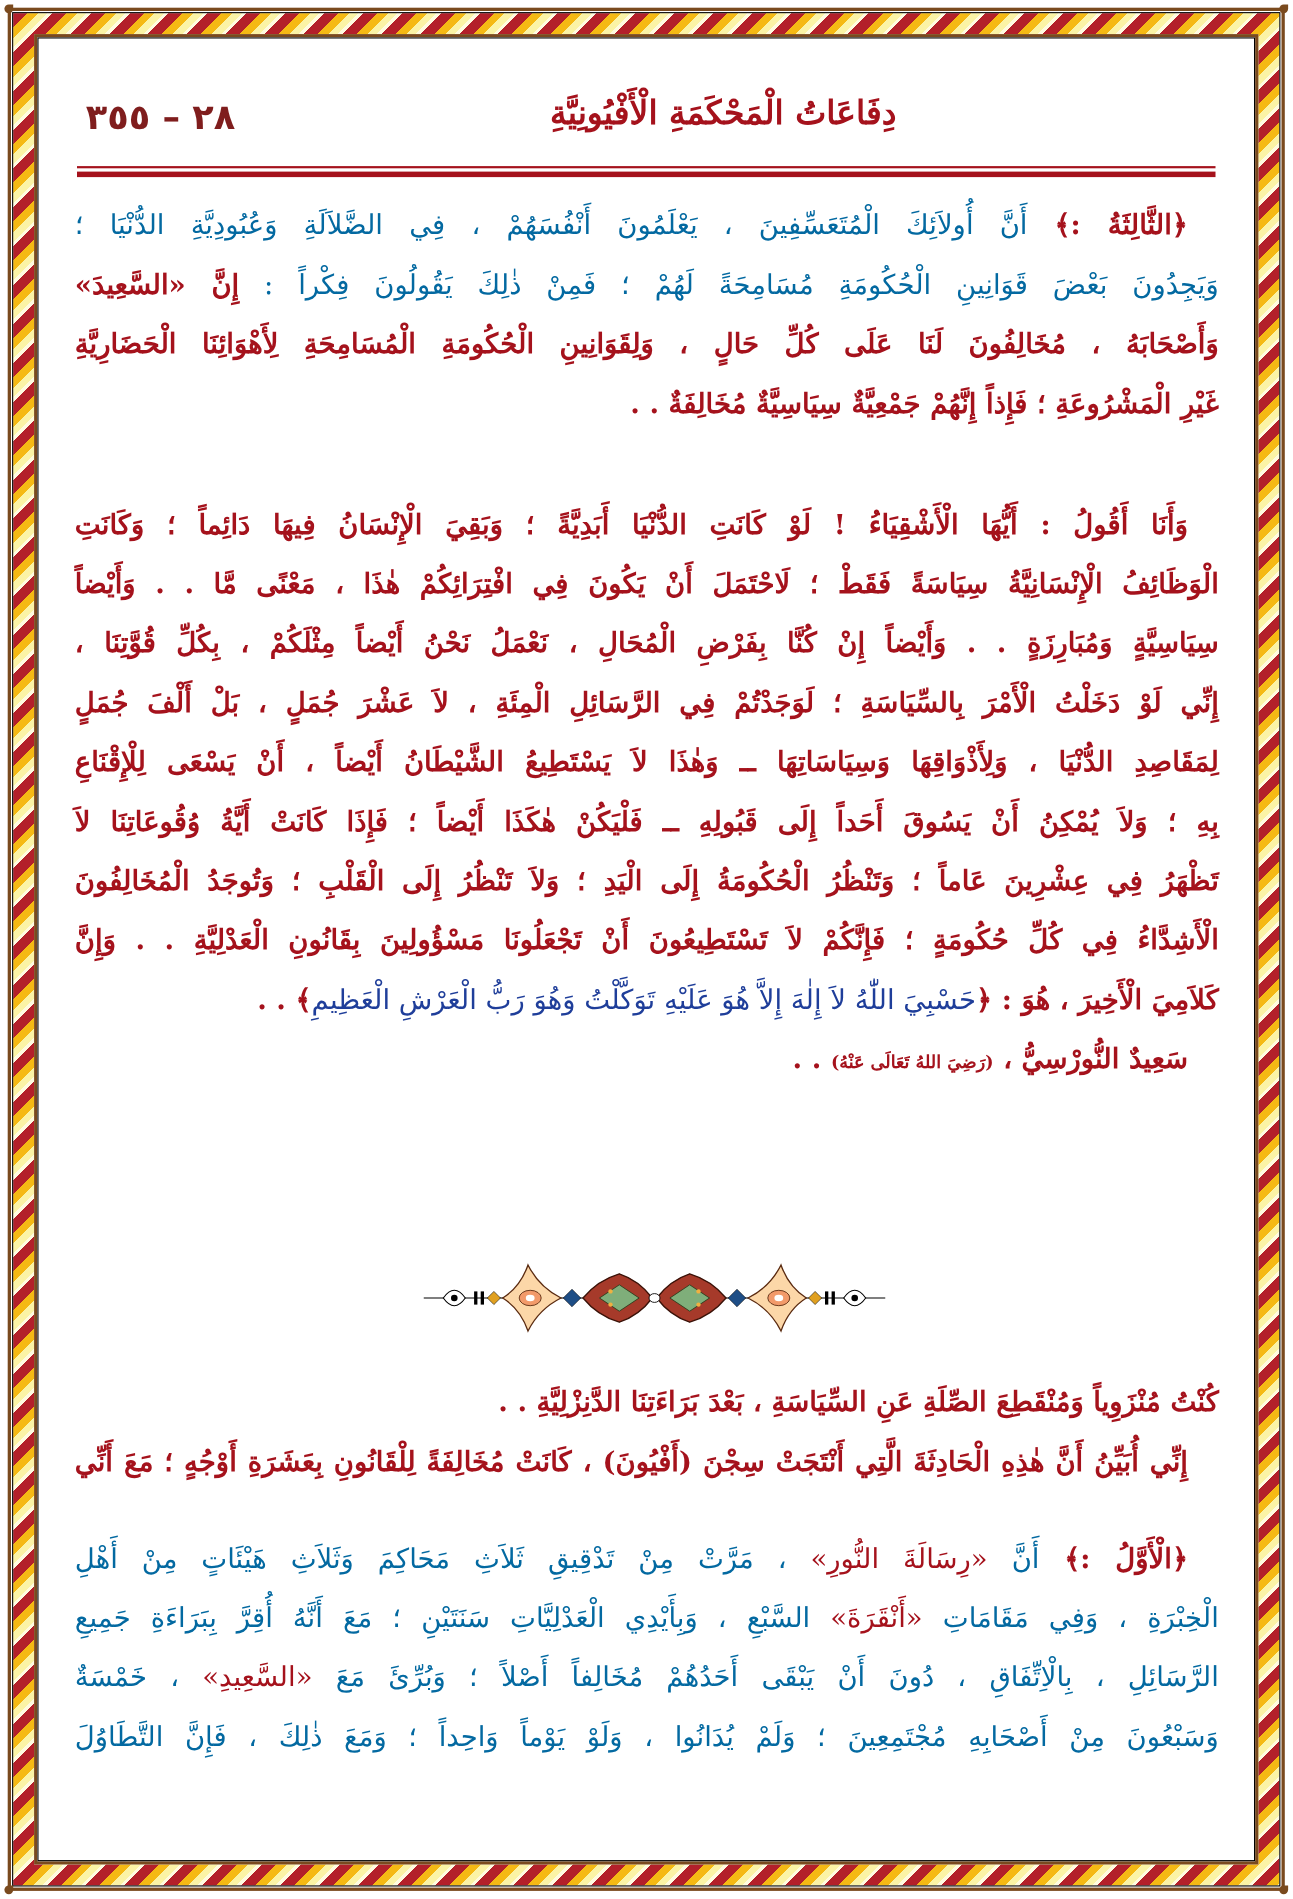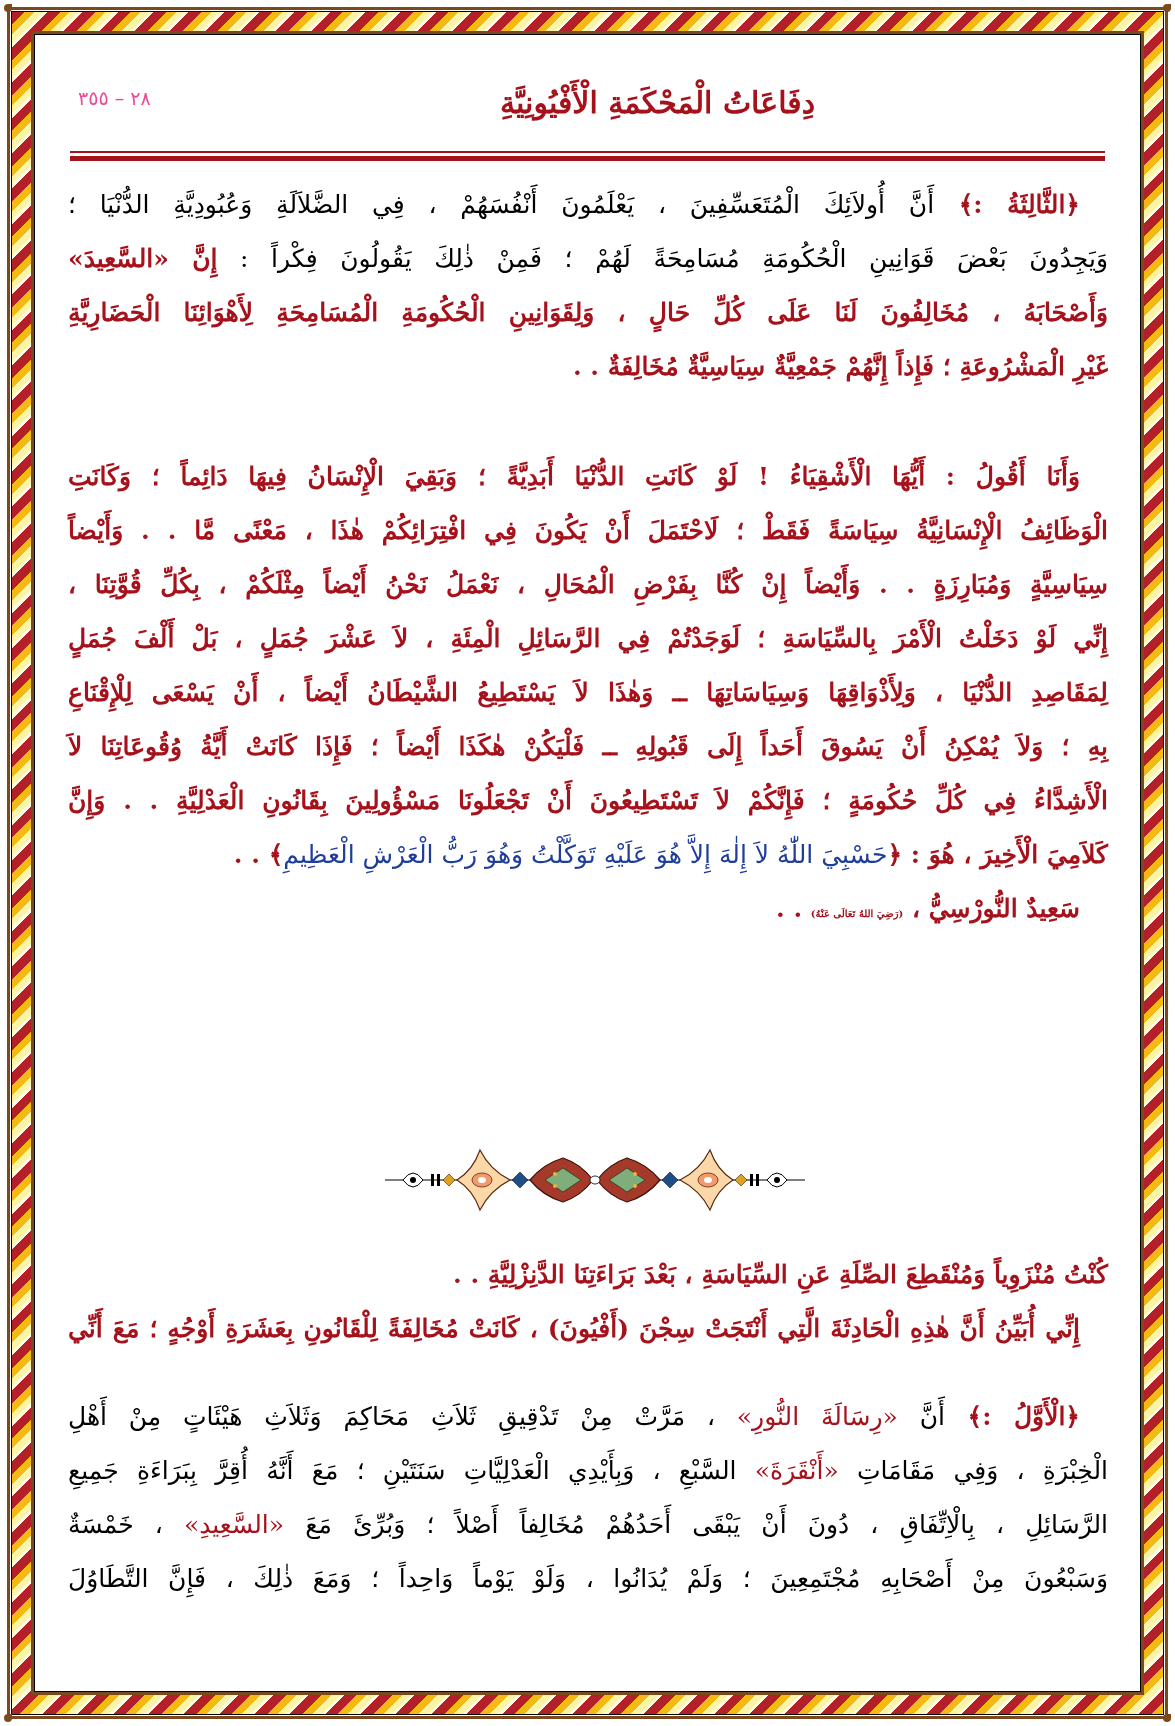--- a/index.html
+++ b/index.html
@@ -29,34 +29,34 @@
   }
 
   
   .header { position: absolute; left: 70px; top: 85px; width: 1035px; height: 50px; }
   .running-title {
     position: absolute; right: 290px; top: 0; direction: rtl;
     font-family: "DejaVu Serif", serif; font-weight: bold; font-size: 30px; color: #a5121c; white-space: nowrap;
   }
   .page-number {
     position: absolute; left: 8px; top: 2px; direction: rtl;
-    font-family: "DejaVu Sans", sans-serif; font-weight: normal; font-size: 19px; color: #ec4899; white-space: nowrap;
+    font-family: "DejaVu Sans", sans-serif; font-weight: bold; font-size: 32px; color: #7f1d1d; white-space: nowrap;
   }
   .rule-thin { position: absolute; left: 70px; top: 151px; width: 1035px; height: 2px; background: #a5121c; }
   .rule-thick { position: absolute; left: 70px; top: 156px; width: 1035px; height: 5px; background: #a5121c; }
 
   
   .text-block {
     position: absolute; left: 68px; width: 1040px; direction: rtl;
     font-family: "DejaVu Serif", serif; font-size: 25px; line-height: 54px; text-align: justify; text-align-last: right;
   }
   .line { display: block; white-space: nowrap; text-align: justify; text-align-last: justify; }
   .line.last { text-align-last: right; }
   .line.indent { padding-right: 28px; }
-  .black { color: #000000; }
+  .black { color: #0369a1; }
   .red { color: #a5121c; font-weight: bold; }
   .red-light { color: #a5121c; }
   .blue { color: #1f3e9a; font-weight: normal; }
 
   
   .ornament { position: absolute; left: 385px; top: 1140px; width: 420px; height: 80px; }
 </style>
 </head>
 <body>
 
@@ -91,26 +91,27 @@
   </span>
 </div>
 
 <div class="text-block" style="top:450px;">
   <span class="line indent red">وَأَنَا أَقُولُ : أَيُّهَا الْأَشْقِيَاءُ ! لَوْ كَانَتِ الدُّنْيَا أَبَدِيَّةً ؛ وَبَقِيَ الْإِنْسَانُ فِيهَا دَائِماً ؛ وَكَانَتِ</span>
   <span class="line red">الْوَظَائِفُ الْإِنْسَانِيَّةُ سِيَاسَةً فَقَطْ ؛ لَاحْتَمَلَ أَنْ يَكُونَ فِي افْتِرَائِكُمْ هٰذَا ، مَعْنًى مَّا . . وَأَيْضاً</span>
   <span class="line red">سِيَاسِيَّةٍ وَمُبَارِزَةٍ . . وَأَيْضاً إِنْ كُنَّا بِفَرْضِ الْمُحَالِ ، نَعْمَلُ نَحْنُ أَيْضاً مِثْلَكُمْ ، بِكُلِّ قُوَّتِنَا ،</span>
   <span class="line red">إِنِّي لَوْ دَخَلْتُ الْأَمْرَ بِالسِّيَاسَةِ ؛ لَوَجَدْتُمْ فِي الرَّسَائِلِ الْمِئَةِ ، لاَ عَشْرَ جُمَلٍ ، بَلْ أَلْفَ جُمَلٍ</span>
   <span class="line red">لِمَقَاصِدِ الدُّنْيَا ، وَلِأَذْوَاقِهَا وَسِيَاسَاتِهَا ــ وَهٰذَا لاَ يَسْتَطِيعُ الشَّيْطَانُ أَيْضاً ، أَنْ يَسْعَى لِلْإِقْنَاعِ</span>
   <span class="line red">بِهِ ؛ وَلاَ يُمْكِنُ أَنْ يَسُوقَ أَحَداً إِلَى قَبُولِهِ ــ فَلْيَكُنْ هٰكَذَا أَيْضاً ؛ فَإِذَا كَانَتْ أَيَّةُ وُقُوعَاتِنَا لاَ</span>
+  <span class="line red">تَظْهَرُ فِي عِشْرِينَ عَاماً ؛ وَتَنْظُرُ الْحُكُومَةُ إِلَى الْيَدِ ؛ وَلاَ تَنْظُرُ إِلَى الْقَلْبِ ؛ وَتُوجَدُ الْمُخَالِفُونَ</span>
   <span class="line red">الْأَشِدَّاءُ فِي كُلِّ حُكُومَةٍ ؛ فَإِنَّكُمْ لاَ تَسْتَطِيعُونَ أَنْ تَجْعَلُونَا مَسْؤُولِينَ بِقَانُونِ الْعَدْلِيَّةِ . . وَإِنَّ</span>
   <span class="line last">
     <span class="red">كَلاَمِيَ الْأَخِيرَ ، هُوَ : </span><span class="red">﴿</span><span class="blue">حَسْبِيَ اللّٰهُ لاَ إِلٰهَ إِلاَّ هُوَ عَلَيْهِ تَوَكَّلْتُ وَهُوَ رَبُّ الْعَرْشِ الْعَظِيمِ</span><span class="red">﴾</span><span class="red"> . .</span>
   </span>
   <span class="line last indent">
-    <span class="red">سَعِيدٌ النُّورْسِيُّ ، </span><span class="red" style="font-size:10px;">(رَضِيَ اللهُ تَعَالَى عَنْهُ)</span><span class="red"> . .</span>
+    <span class="red">سَعِيدٌ النُّورْسِيُّ ، </span><span class="red" style="font-size:16px;">(رَضِيَ اللهُ تَعَالَى عَنْهُ)</span><span class="red"> . .</span>
   </span>
 </div>
 
 <svg class="ornament" viewBox="0 0 420 80">
   <line x1="0" y1="40" x2="420" y2="40" stroke="#000" stroke-width="1"></line>
 
   <g stroke="#000" fill="#fff" stroke-width="1">
     <path d="M18 40 Q28 26 38 40 Q28 54 18 40Z"></path>
     <path d="M402 40 Q392 26 382 40 Q392 54 402 40Z"></path>
   </g>

